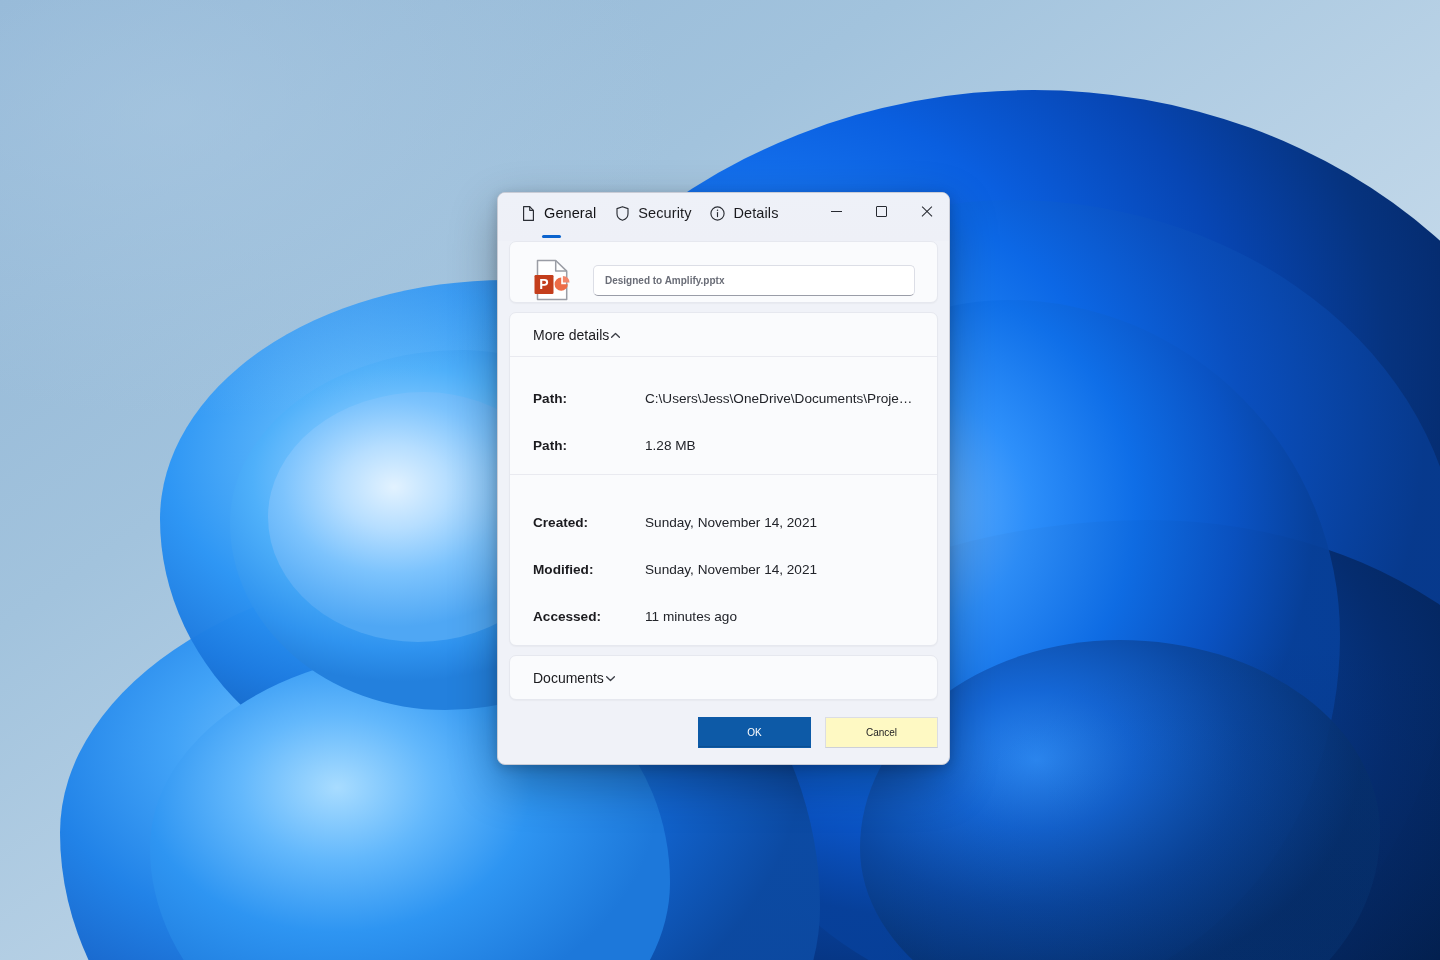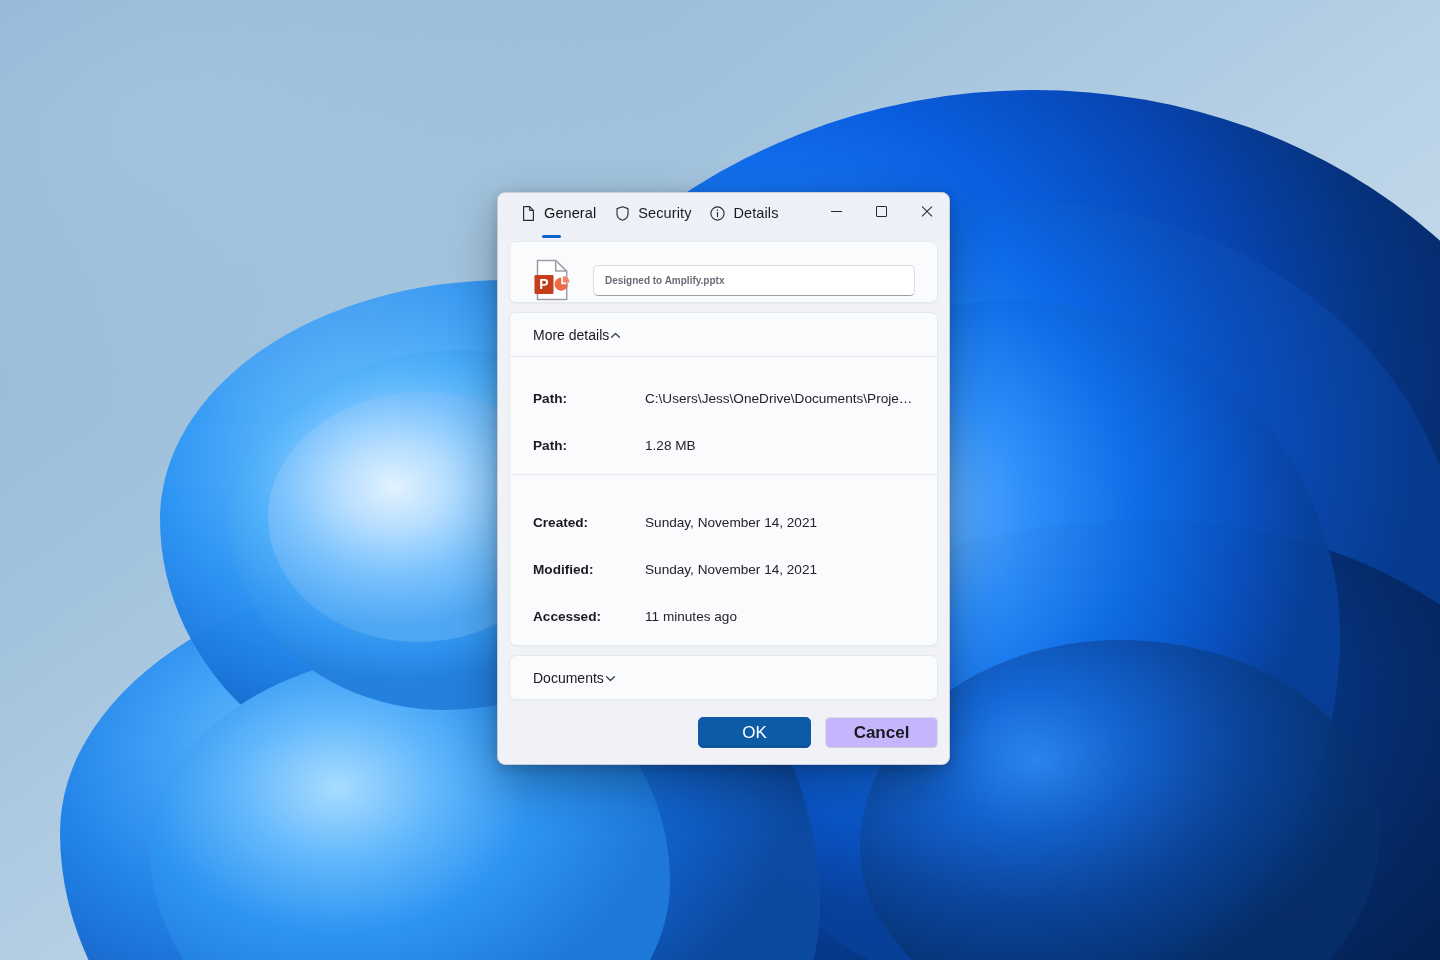--- a/index.html
+++ b/index.html
@@ -285,40 +285,39 @@
     flex: 0 0 auto;
     display: flex;
     justify-content: flex-end;
     align-items: center;
     gap: 14px;
     padding: 15px 11px 16px 11px;
   }
   .btn {
     height: 31px;
     min-width: 113px;
-    border-radius: 5px;
+    border-radius: 0;
     font-family: "Liberation Sans", sans-serif;
-    font-size: 17px;
+    font-size: 10px;
     cursor: default;
     display: flex;
     align-items: center;
     justify-content: center;
   }
   .btn-primary {
     background: #0d5aa7;
     border: 1px solid #0d5aa7;
     color: #ffffff;
     box-shadow: inset 0 -1px 0 rgba(0,0,0,.12);
   }
   .btn-secondary {
-    background: #c4b5fd;
+    background: #fef9c3;
     border: 1px solid #dbdde4;
     border-bottom-color: #cdd0d8;
     color: #1b1b1f;
-    font-weight: bold;
   }
 </style>
 </head>
 <body>
 
 <div class="desktop">
   <div class="bloom-layer bl1"></div>
   <div class="bloom-layer bl2"></div>
   <div class="bloom-layer bl9"></div>
   <div class="bloom-layer bl3"></div>

